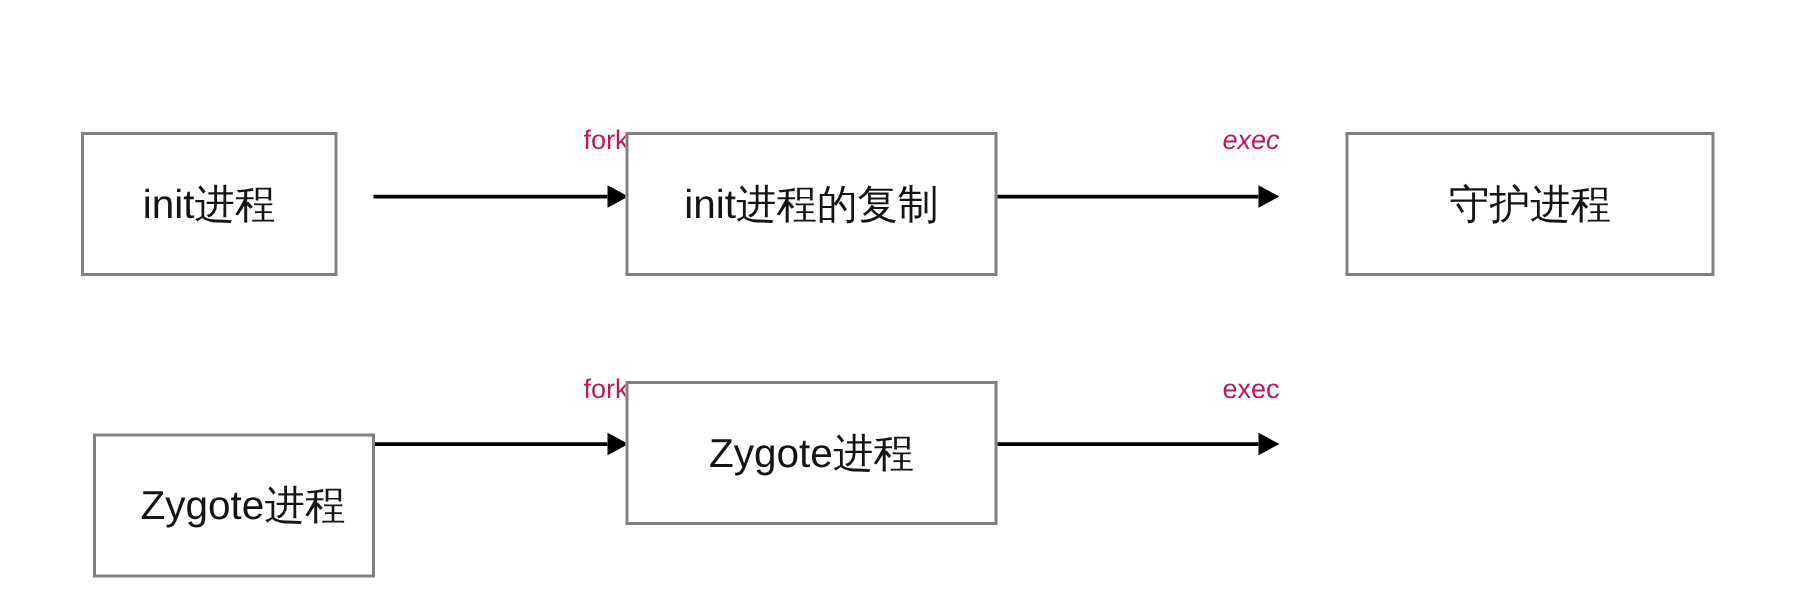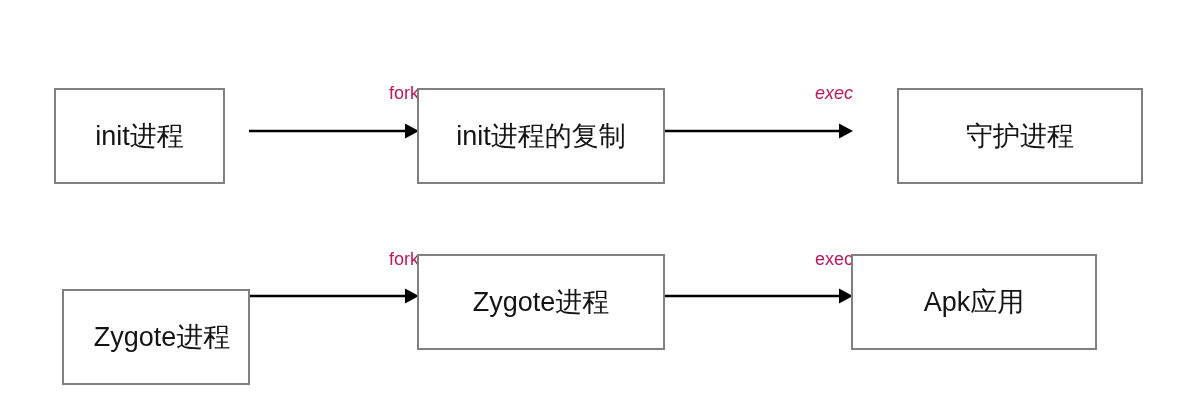--- a/index.html
+++ b/index.html
@@ -124,17 +124,14 @@
   </div>
 
   <div class="edge" id="edge-load">
     <svg width="188" height="28" viewBox="0 0 188 28" aria-hidden="true">
       <line x1="0" y1="14" x2="174" y2="14" stroke="#000000" stroke-width="2.5"></line>
       <polygon points="174,6.5 188,14 174,21.5" fill="#000000"></polygon>
     </svg>
   </div>
   <div class="edge-label" id="label-load">exec</div>
 
-  <div class="node" id="node-apk-app">
-    <span class="node-label">Apk应用</span>
-  </div>
 
 </div>
 
 </body></html>

